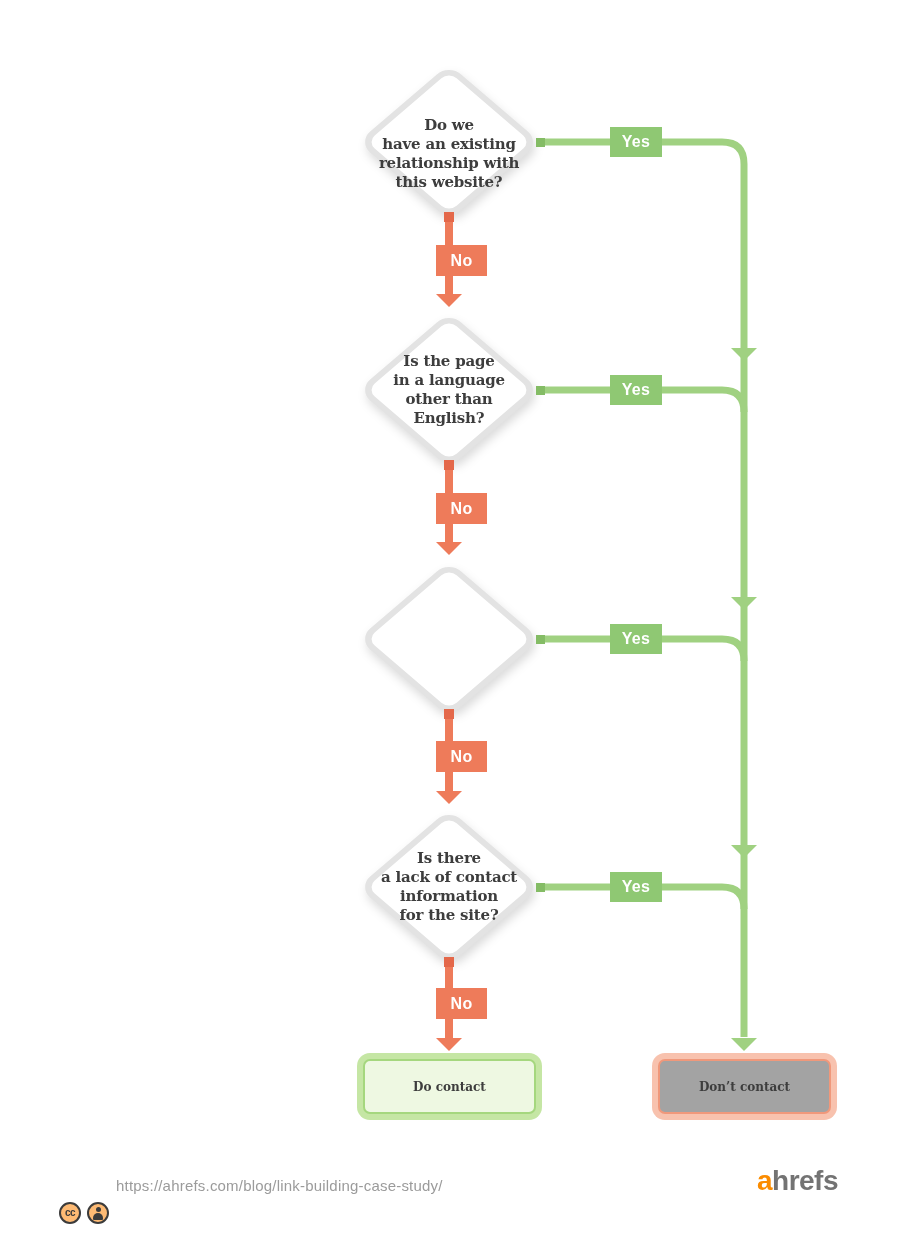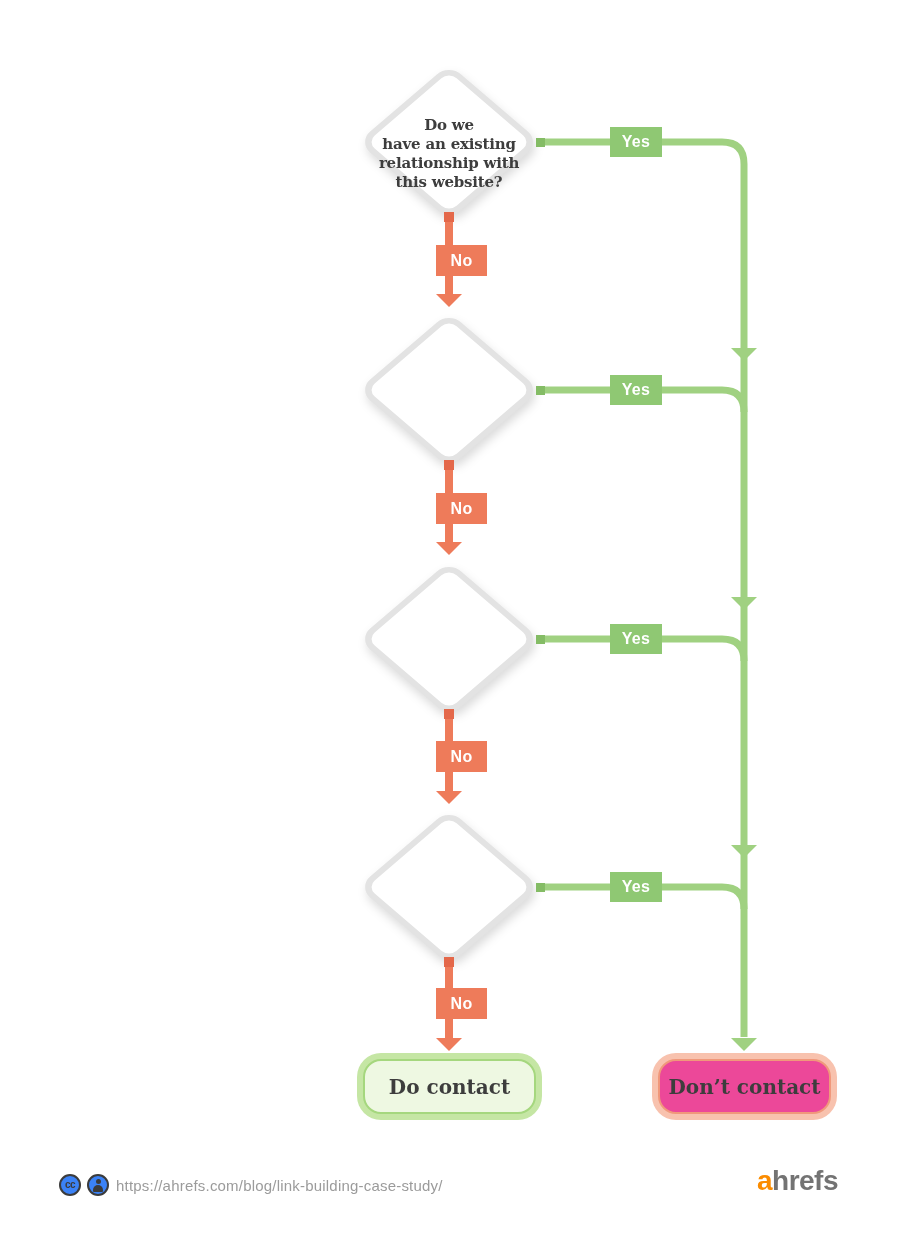--- a/index.html
+++ b/index.html
@@ -38,37 +38,37 @@
   }
   .no-tag{
     position:absolute;left:424px;width:51px;height:31px;z-index:3;
     background:#ee7b5a;color:#ffffff;font-weight:700;font-size:16px;
     text-align:center;line-height:31px;letter-spacing:0.3px;margin-left:12px;
   }
 
   
   .end-box{
     position:absolute;top:1059px;width:173px;height:55px;z-index:1;
-    box-sizing:border-box;border-radius:18px;
+    box-sizing:border-box;border-radius:7px;
     display:flex;align-items:center;justify-content:center;
-    font-family:"DejaVu Serif",serif;font-weight:700;font-size:20px;color:#3d3d3d;
+    font-family:"DejaVu Serif",serif;font-weight:700;font-size:12px;color:#3d3d3d;
   }
   .end-box.do{
     left:363px;background:#eef8e2;border:2px solid #a5d77e;
     box-shadow:0 0 0 6px #c5e6a4;
   }
   .end-box.dont{
-    left:658px;background:#ec4899;border:2px solid #f0987b;
+    left:658px;background:#a3a3a3;border:2px solid #f0987b;
     box-shadow:0 0 0 6px #f8c2ae;
   }
 
   
   .cc-badge{
-    position:absolute;top:1174px;width:22px;height:22px;box-sizing:border-box;
-    border:2px solid #3b3b3b;border-radius:50%;background:#3b82f6;z-index:3;
+    position:absolute;top:1202px;width:22px;height:22px;box-sizing:border-box;
+    border:2px solid #3b3b3b;border-radius:50%;background:#fdba74;z-index:3;
     display:flex;flex-direction:column;align-items:center;justify-content:center;
   }
   .cc-badge.cc{left:59px;}
   .cc-badge.by{left:87px;}
   .cc-text{font-size:10px;font-weight:700;color:#3b3b3b;letter-spacing:-0.5px;line-height:10px;}
   .p-head{width:5px;height:5px;border-radius:50%;background:#3b3b3b;margin-bottom:1px;}
   .p-body{width:10px;height:7px;border-radius:5px 5px 1px 1px;background:#3b3b3b;}
   .src-url{
     position:absolute;left:116px;top:1176px;z-index:3;
     font-size:15px;color:#9b9b9b;letter-spacing:0.2px;line-height:20px;
@@ -134,20 +134,28 @@
       <div class="diamond"></div>
     </div>
   <div class="dwrap" style="left:389px;top:827px">
       <div class="diamond"></div>
     </div>
 
   <div class="dtext" style="left:449px;top:154px">Do we
 have an existing
 relationship with
 this website?</div>
+  <div class="dtext" style="left:449px;top:390px">Is the page
+in a language
+other than
+English?</div>
+  <div class="dtext" style="left:449px;top:887px">Is there
+a lack of contact
+information
+for the site?</div>
 
   <div class="yes-tag" style="top:127px">Yes</div>
   <div class="yes-tag" style="top:375px">Yes</div>
   <div class="yes-tag" style="top:624px">Yes</div>
   <div class="yes-tag" style="top:872px">Yes</div>
 
   <div class="no-tag" style="top:245px">No</div>
   <div class="no-tag" style="top:493px">No</div>
   <div class="no-tag" style="top:741px">No</div>
   <div class="no-tag" style="top:988px">No</div>

